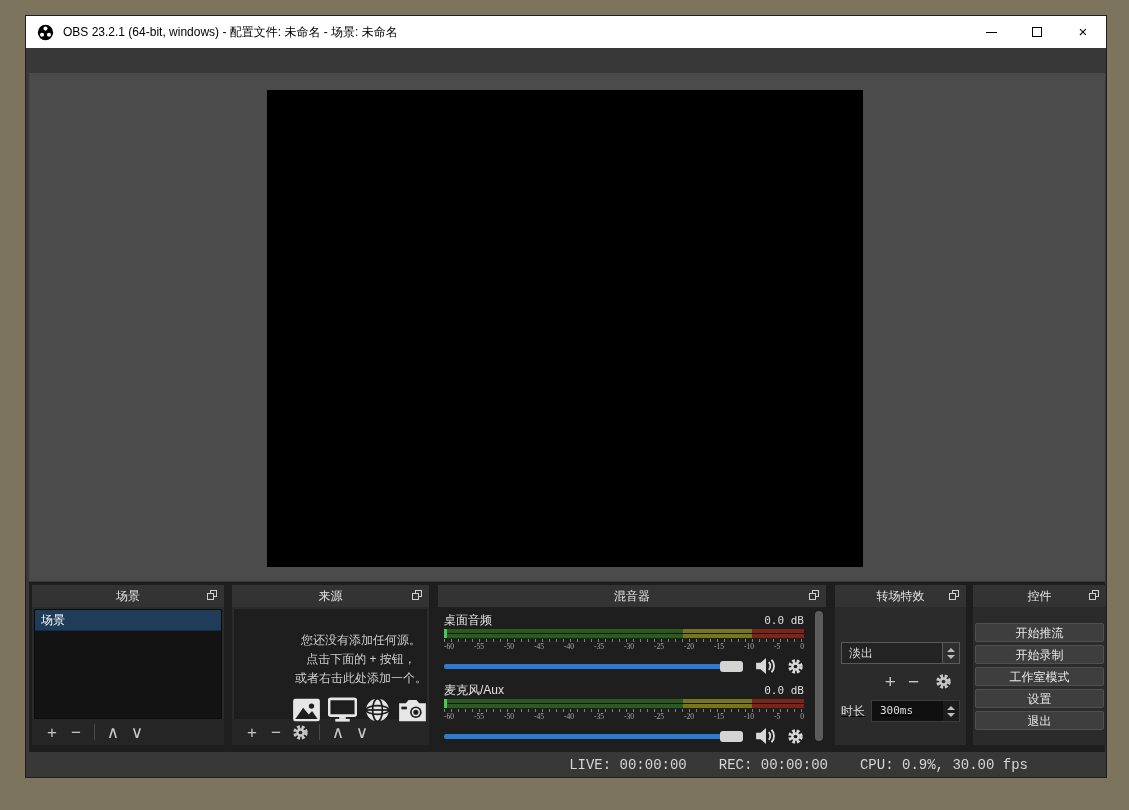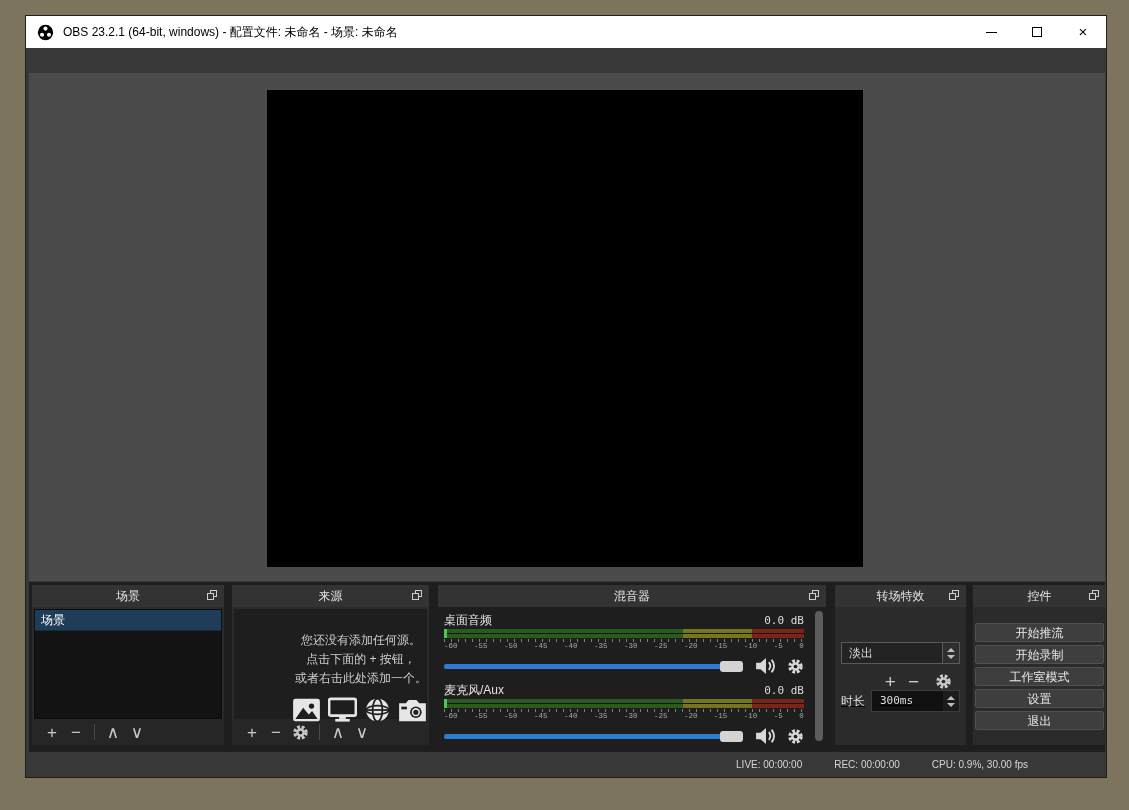--- a/index.html
+++ b/index.html
@@ -71,60 +71,60 @@
   .ch-name { color:#e2e2e2; font-size:12px; }
   .ch-value { color:#dedede; font-size:11px; font-family:"DejaVu Sans Mono",monospace; }
   .meter { height:9px; background:#141414; display:flex; flex-direction:column; gap:1px;
     position:relative; margin-top:1px; }
   .meter .bar { flex:1;
     background:linear-gradient(90deg,#2a5a1e 0 66.5%,#76761f 66.5% 85.5%,#7c241a 85.5% 100%); }
   .meter::before { content:''; position:absolute; left:0; top:0; bottom:0; width:3px; background:#49c94f; }
   .ticks { height:3px; margin-top:1px;
     background:repeating-linear-gradient(90deg,#7e7e7e 0 1px,transparent 1px 7px); }
   .scale-labels { display:flex; justify-content:space-between; height:10px; }
-  .scale-labels span { color:#a9a9a9; font-size:7.5px; font-family:Liberation Mono, monospace; }
+  .scale-labels span { color:#a9a9a9; font-size:7.5px; font-family:Liberation Serif, serif; }
   .slider-row { display:flex; align-items:center; margin-top:5px; height:18px; }
   .vol-slider { position:relative; flex:1; height:5px; background:#2e7bd2; border-radius:2px; margin-right:12px; }
   .vol-handle { position:absolute; right:0; top:-3px; width:23px; height:11px;
     background:#d4d4d4; border-radius:3px; }
   .spk-icon { width:22px; height:18px; margin-right:10px; }
   .gear-icon { width:17px; height:17px; }
 
   
   .trans-body { padding:7px 6px 0 6px; background:#2b2b2b; position:absolute; inset:0; }
   .dropdown { display:flex; height:22px; border:1px solid #5a5a5a; background:#232323; }
   .dd-label { flex:1; color:#dedede; font-size:12px; line-height:20px; padding-left:7px; }
   .dd-spin { width:17px; border-left:1px solid #5a5a5a; background:#2f2f2f;
     display:flex; flex-direction:column; align-items:center; justify-content:center; gap:3px; }
   .tri-up { width:0; height:0; border-left:4px solid transparent; border-right:4px solid transparent;
     border-bottom:4px solid #bdbdbd; }
   .tri-down { width:0; height:0; border-left:4px solid transparent; border-right:4px solid transparent;
     border-top:4px solid #bdbdbd; }
   .trans-tools { display:flex; justify-content:flex-end; align-items:center;
     gap:12px; margin:8px 4px 0 0; height:18px; }
   .trans-tools .tb-glyph { width:auto; font-size:19px; }
-  .duration-row { display:flex; align-items:center; margin-top:0;text-decoration:underline; }
+  .duration-row { display:flex; align-items:center; margin-top:10px;text-decoration:underline; }
   .dur-label { color:#dedede; font-size:12px; width:30px; }
   .spinbox { flex:1; height:22px; background:#101010; border:1px solid #3c3c3c; display:flex; }
   .spin-text { flex:1; color:#dedede; font-size:11px; line-height:20px; padding-left:8px;
     font-family:"DejaVu Sans Mono",monospace; }
   .spin-arrows { width:16px; display:flex; flex-direction:column; align-items:center;
     justify-content:center; gap:3px; background:#1c1c1c; }
 
   
   .controls-body { position:absolute; inset:0; background:#2b2b2b; padding:4px 2px 0 2px; }
   .ctl-btn { display:block; width:100%; height:19px; margin-bottom:3px; background:#3e3e3e;
     border:1px solid #505050; border-radius:2px; color:#e8e8e8; font-size:12px;
     font-family:inherit; text-align:center; line-height:16px; }
 
   
   .statusbar { position:absolute; left:0; bottom:0; width:100%; height:25px;
     display:flex; align-items:center; justify-content:flex-end; gap:32px; padding-right:78px;
     background:#383838; }
-  .statusbar span { color:#d6d6d6; font-size:10px; font-family:Liberation Sans, sans-serif; }
+  .statusbar span { color:#d6d6d6; font-size:14px; font-family:Liberation Mono, monospace; }
 </style>
 </head>
 <body>
 
 <div class="window">
 
   <div class="titlebar">
     <svg class="logo" viewBox="0 0 20 20">
       <circle cx="10" cy="10" r="9" fill="#000"></circle>
       <circle cx="10" cy="5.4" r="2.4" fill="#fff"></circle>

